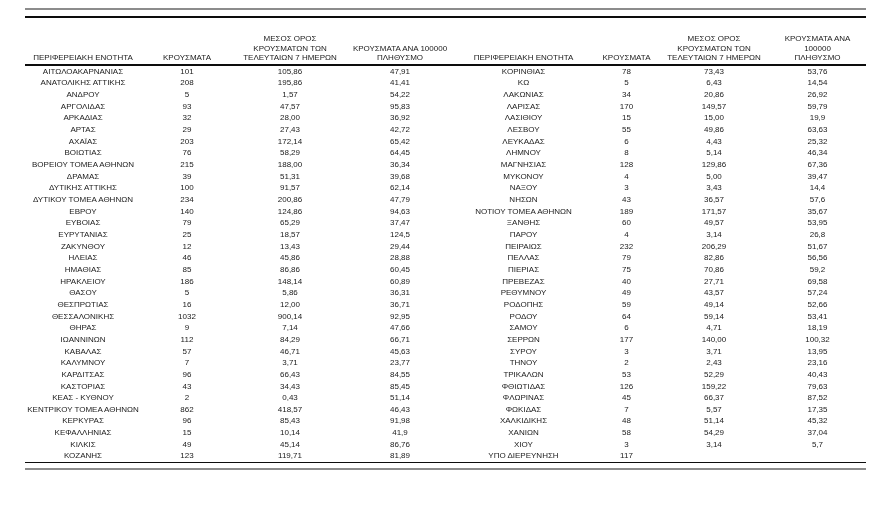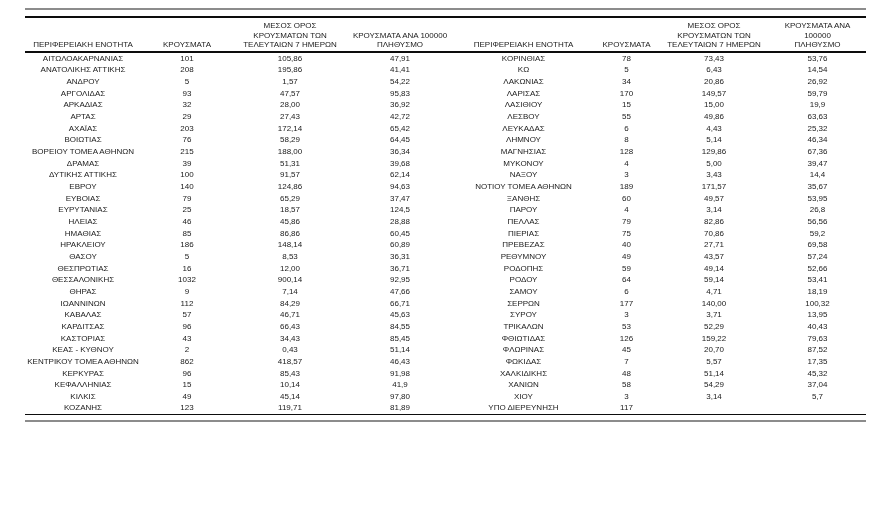--- a/index.html
+++ b/index.html
@@ -33,21 +33,21 @@
     border-collapse: collapse;
     table-layout: fixed;
     border-bottom: 1.5px solid #0d0d0d;
   }
   table.cases-table th {
     font-weight: normal;
     font-size: 8px;
     line-height: 9.6px;
     text-align: center;
     vertical-align: bottom;
-    padding: 3px 2px 1px 2px;
+    padding: 16px 2px 1px 2px;
     border-bottom: 2px solid #0d0d0d;
     white-space: pre-line;
   }
   table.cases-table td {
     font-size: 8px;
     line-height: 11.65px;
     height: 11.65px;
     text-align: center;
     vertical-align: middle;
     padding: 0 2px;
@@ -201,20 +201,30 @@
           <td>ΔΥΤΙΚΗΣ ΑΤΤΙΚΗΣ</td>
           <td>100</td>
           <td>91,57</td>
           <td>62,14</td>
           <td>ΝΑΞΟΥ</td>
           <td>3</td>
           <td>3,43</td>
           <td>14,4</td>
         </tr>
         <tr>
+          <td>ΔΥΤΙΚΟΥ ΤΟΜΕΑ ΑΘΗΝΩΝ</td>
+          <td>234</td>
+          <td>200,86</td>
+          <td>47,79</td>
+          <td>ΝΗΣΩΝ</td>
+          <td>43</td>
+          <td>36,57</td>
+          <td>57,6</td>
+        </tr>
+        <tr>
           <td>ΕΒΡΟΥ</td>
           <td>140</td>
           <td>124,86</td>
           <td>94,63</td>
           <td>ΝΟΤΙΟΥ ΤΟΜΕΑ ΑΘΗΝΩΝ</td>
           <td>189</td>
           <td>171,57</td>
           <td>35,67</td>
         </tr>
         <tr>
@@ -231,20 +241,30 @@
           <td>ΕΥΡΥΤΑΝΙΑΣ</td>
           <td>25</td>
           <td>18,57</td>
           <td>124,5</td>
           <td>ΠΑΡΟΥ</td>
           <td>4</td>
           <td>3,14</td>
           <td>26,8</td>
         </tr>
         <tr>
+          <td>ΖΑΚΥΝΘΟΥ</td>
+          <td>12</td>
+          <td>13,43</td>
+          <td>29,44</td>
+          <td>ΠΕΙΡΑΙΩΣ</td>
+          <td>232</td>
+          <td>206,29</td>
+          <td>51,67</td>
+        </tr>
+        <tr>
           <td>ΗΛΕΙΑΣ</td>
           <td>46</td>
           <td>45,86</td>
           <td>28,88</td>
           <td>ΠΕΛΛΑΣ</td>
           <td>79</td>
           <td>82,86</td>
           <td>56,56</td>
         </tr>
         <tr>
@@ -263,21 +283,21 @@
           <td>148,14</td>
           <td>60,89</td>
           <td>ΠΡΕΒΕΖΑΣ</td>
           <td>40</td>
           <td>27,71</td>
           <td>69,58</td>
         </tr>
         <tr>
           <td>ΘΑΣΟΥ</td>
           <td>5</td>
-          <td>8,53</td>
+          <td>5,86</td>
           <td>36,31</td>
           <td>ΡΕΘΥΜΝΟΥ</td>
           <td>49</td>
           <td>43,57</td>
           <td>57,24</td>
         </tr>
         <tr>
           <td>ΘΕΣΠΡΩΤΙΑΣ</td>
           <td>16</td>
           <td>12,00</td>
@@ -321,20 +341,30 @@
           <td>ΚΑΒΑΛΑΣ</td>
           <td>57</td>
           <td>46,71</td>
           <td>45,63</td>
           <td>ΣΥΡΟΥ</td>
           <td>3</td>
           <td>3,71</td>
           <td>13,95</td>
         </tr>
         <tr>
+          <td>ΚΑΛΥΜΝΟΥ</td>
+          <td>7</td>
+          <td>3,71</td>
+          <td>23,77</td>
+          <td>ΤΗΝΟΥ</td>
+          <td>2</td>
+          <td>2,43</td>
+          <td>23,16</td>
+        </tr>
+        <tr>
           <td>ΚΑΡΔΙΤΣΑΣ</td>
           <td>96</td>
           <td>66,43</td>
           <td>84,55</td>
           <td>ΤΡΙΚΑΛΩΝ</td>
           <td>53</td>
           <td>52,29</td>
           <td>40,43</td>
         </tr>
         <tr>
@@ -347,21 +377,21 @@
           <td>159,22</td>
           <td>79,63</td>
         </tr>
         <tr>
           <td>ΚΕΑΣ - ΚΥΘΝΟΥ</td>
           <td>2</td>
           <td>0,43</td>
           <td>51,14</td>
           <td>ΦΛΩΡΙΝΑΣ</td>
           <td>45</td>
-          <td>20,70</td>
+          <td>66,37</td>
           <td>87,52</td>
         </tr>
         <tr>
           <td>ΚΕΝΤΡΙΚΟΥ ΤΟΜΕΑ ΑΘΗΝΩΝ</td>
           <td>862</td>
           <td>418,57</td>
           <td>46,43</td>
           <td>ΦΩΚΙΔΑΣ</td>
           <td>7</td>
           <td>5,57</td>
@@ -384,21 +414,21 @@
           <td>41,9</td>
           <td>ΧΑΝΙΩΝ</td>
           <td>58</td>
           <td>54,29</td>
           <td>37,04</td>
         </tr>
         <tr>
           <td>ΚΙΛΚΙΣ</td>
           <td>49</td>
           <td>45,14</td>
-          <td>97,80</td>
+          <td>86,76</td>
           <td>ΧΙΟΥ</td>
           <td>3</td>
           <td>3,14</td>
           <td>5,7</td>
         </tr>
         <tr>
           <td>ΚΟΖΑΝΗΣ</td>
           <td>123</td>
           <td>119,71</td>
           <td>81,89</td>

